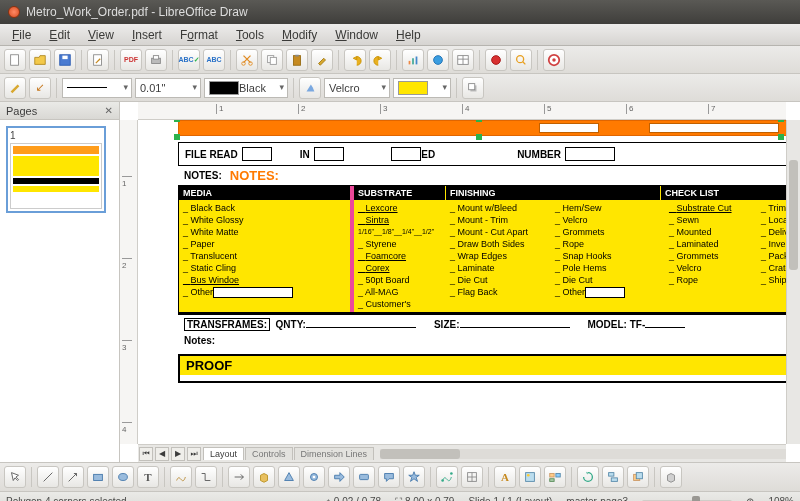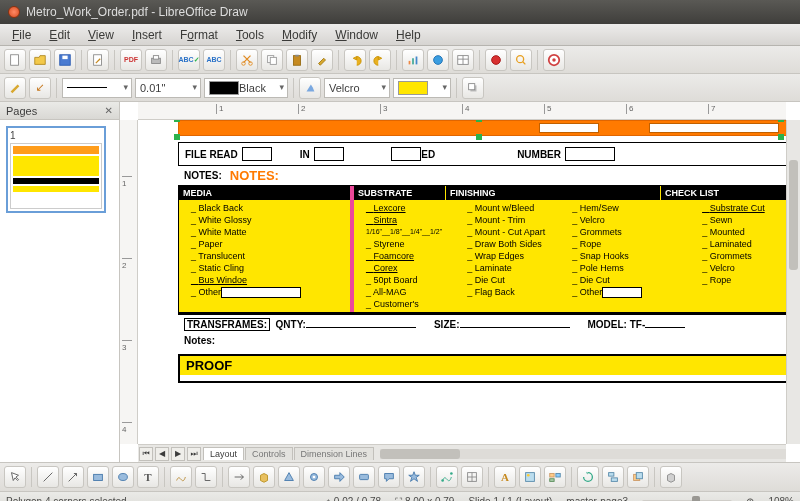--- a/index.html
+++ b/index.html
@@ -64,21 +64,21 @@
 .notes-line { display: flex; align-items: center; gap: 8px; padding: 2px 6px; font-size: 10px; font-weight: bold; }
 .notes-line .nlbl { color: #ff7a00; font-size: 13px; }
 .yellow-block { background: #ffe600; border: 1px solid #000; font-size: 9px; }
 .hdr-row { display: flex; background: #000; color: #fff; font-weight: bold; font-size: 9px; }
 .hdr-row > div { padding: 2px 4px; }
 .col-media { flex: 0 0 175px; border-right: 4px solid #ec4899; }
 .col-sub { flex: 0 0 92px; border-right: 1px solid #ffe600; }
 .col-fin { flex: 0 0 215px; border-right: 1px solid #ffe600; }
 .col-chk { flex: 1; }
 .body-row { display: flex; }
-.body-row > div { padding: 2px 12px; line-height: 12px; }
+.body-row > div { padding: 2px 4px; line-height: 12px; }
 .u { text-decoration: underline; }
 .chk::before { content: "_ "; color: #000; }
 .mediawrap { display: flex; }
 .mediawrap .mc { width: 85px; }
 .fincols { display: flex; align-items: center; }
 .fincols .fc { width: 105px; }
 .otherbox { display: inline-block; width: 80px; height: 11px; background: #fff; border: 1px solid #000; vertical-align: middle; }
 .tf-row { border-top: 2px solid #000; padding: 3px 6px; font-size: 10px; font-weight: bold; display: flex; gap: 18px; background: #fff; }
 .tf-row .lab { border: 1px solid #000; padding: 0 2px; background: #fff; }
 .tf-row .line { border-bottom: 1px solid #000; min-width: 110px; display: inline-block; height: 10px; }

